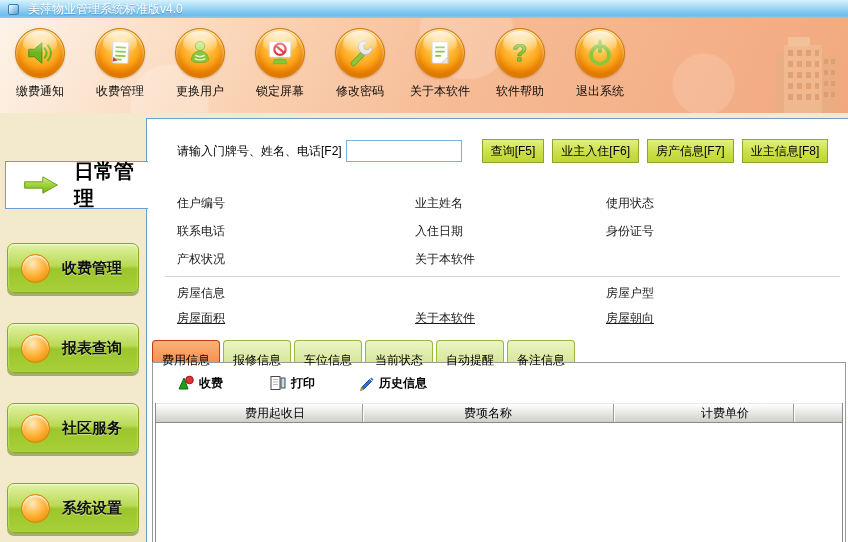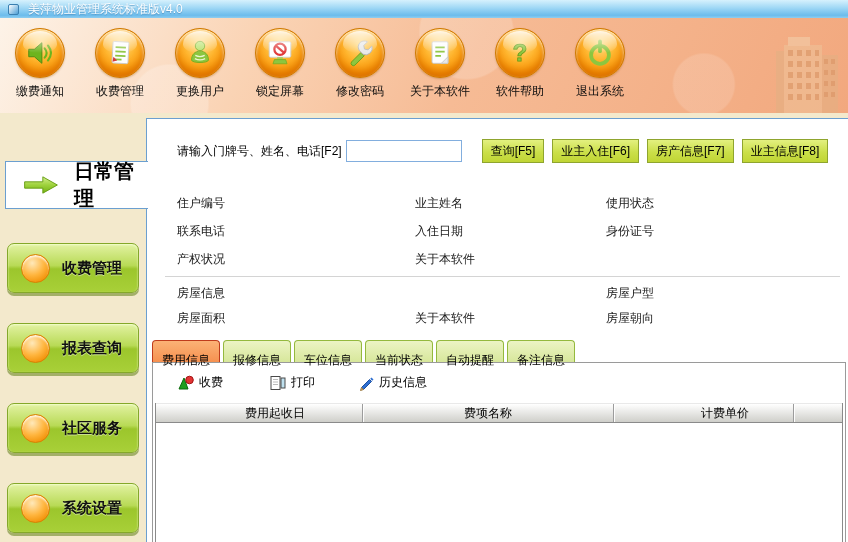--- a/index.html
+++ b/index.html
@@ -61,34 +61,34 @@
   .search-input { margin-left:4px; width:116px; height:22px; border:1px solid #82aede; outline:none; font-size:12px; padding:0 3px; }
   .fn-btn { margin-left:8px; height:24px; padding:0 8px; font-size:12px; color:#000; cursor:pointer;
     background:linear-gradient(180deg,#e3f080 0%,#cbdf49 55%,#c0d534 100%); border:1px solid #8fa52e; }
   .fn-btn.first { margin-left:20px; }
 
   
   .f-label { position:absolute; font-size:12px; color:#1a1a1a; white-space:nowrap; }
   .col1 { left:30px; } .col2 { left:268px; } .col3 { left:459px; }
   .row1 { top:76px; } .row2 { top:104px; } .row3 { top:132px; }
   .divider { position:absolute; top:157px; left:18px; right:8px; border-top:1px solid #d4d4d4; }
-  .row4 { top:166px; } .row5 { top:191px; }
+  .row4 { top:166px; } .row5 { top:191px;text-decoration:underline; }
 
   
   .tabstrip { position:absolute; top:221px; left:5px; display:flex; z-index:2; }
   .tab { height:22px; padding:11px 9px 0 9px; margin-right:3px; font-size:12px; color:#000; cursor:pointer;
     border:1px solid #94b93d; border-bottom:none; border-radius:4px 4px 0 0;
     background:linear-gradient(#ecf4c4,#d7e79b); white-space:nowrap; }
   .tab.active { background:linear-gradient(#fbb276,#f69150); border-color:#bf3c1c; }
 
   
   .panel { position:absolute; top:243px; left:5px; right:2px; bottom:0; background:#fff;
     border:1px solid #9a9a9a; border-bottom:none; }
   .mini-toolbar { height:40px; display:flex; align-items:center; }
-  .mini-item { display:flex; align-items:flex-start; cursor:pointer; }
+  .mini-item { display:flex; align-items:center; cursor:pointer;font-weight:bold; }
   .mini-item svg { margin-right:4px; }
   .mini-label { font-size:12px; color:#000; }
   .mi-1 { margin-left:24px; } .mi-2 { margin-left:46px; } .mi-3 { margin-left:42px; }
   .table-wrap { position:absolute; top:40px; left:2px; right:2px; bottom:0;
     border-left:1px solid #8a8a8a; border-right:1px solid #8a8a8a; }
   .table-header { height:20px; display:flex; background:linear-gradient(#ffffff,#cfcfca);
     border-top:1px solid #e9e9e9; border-bottom:1px solid #8a8a8a; }
   .th { font-size:12px; color:#000; text-align:center; line-height:19px;
     border-right:1px solid #9c9c9c; box-shadow:1px 0 0 rgba(255,255,255,.9); overflow:hidden; white-space:nowrap; }
   .th1 { width:207px;padding-left:32px; } .th2 { width:251px; } .th3 { width:180px;padding-left:43px; } .th4 { flex:1; border-right:none; box-shadow:none; }

